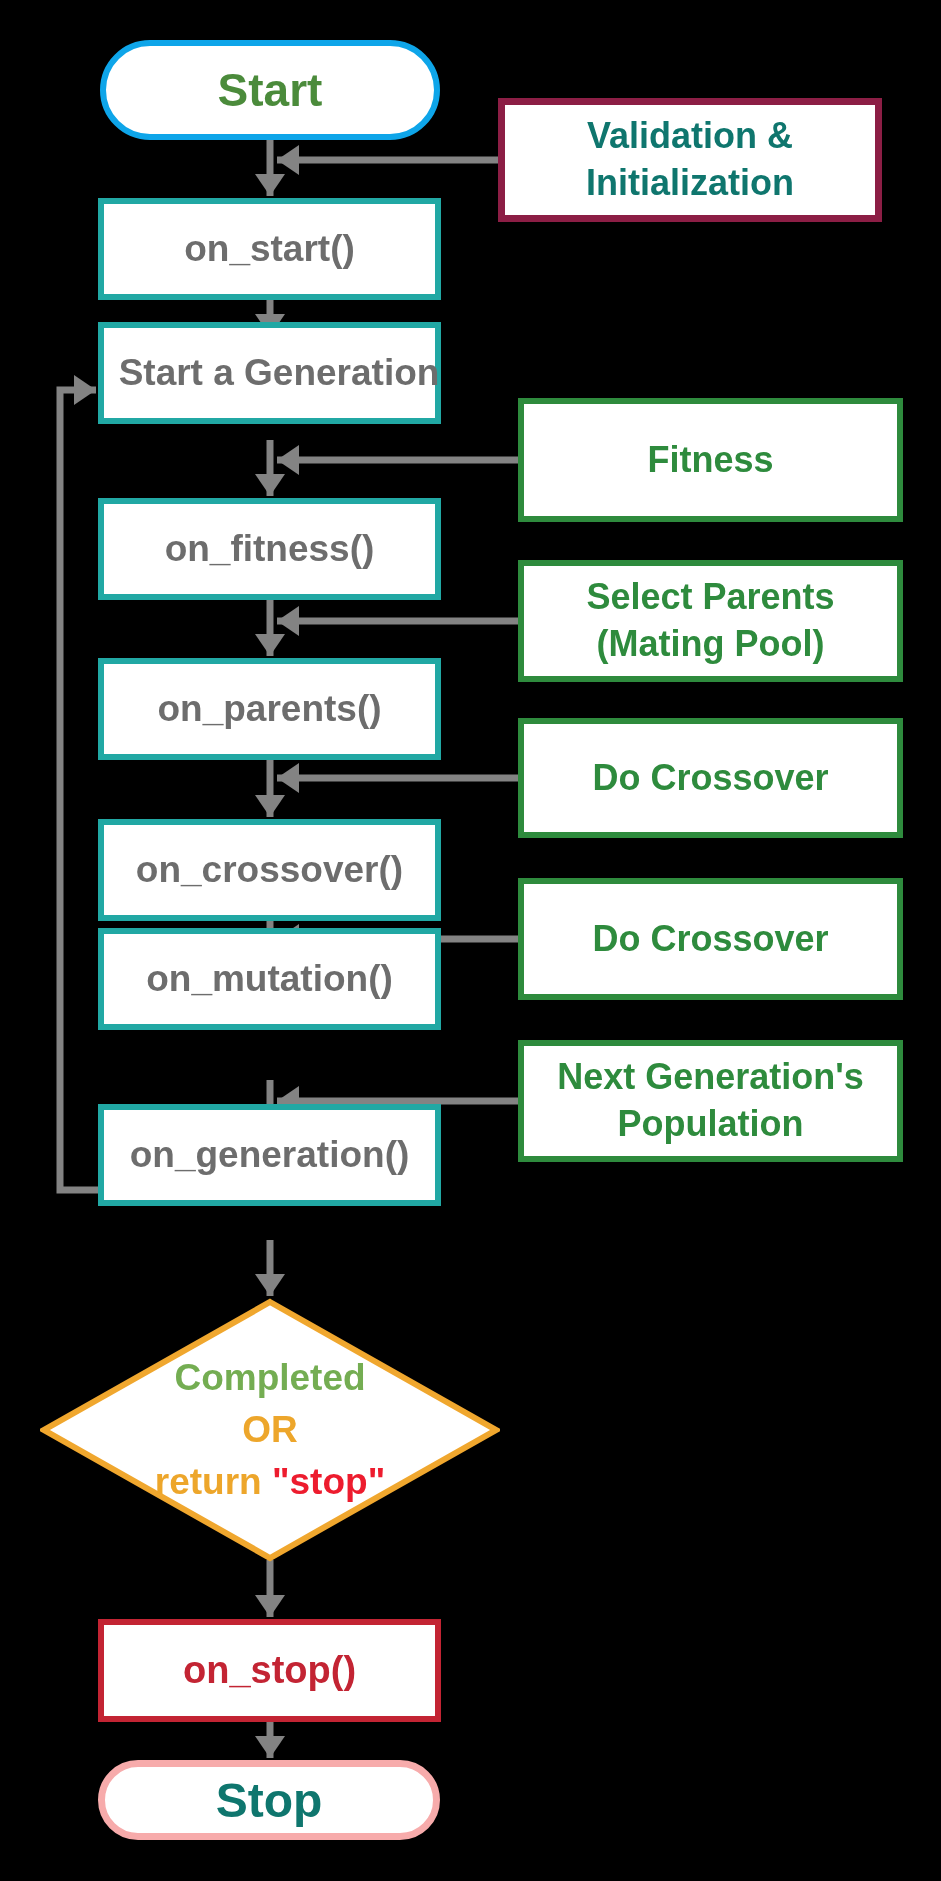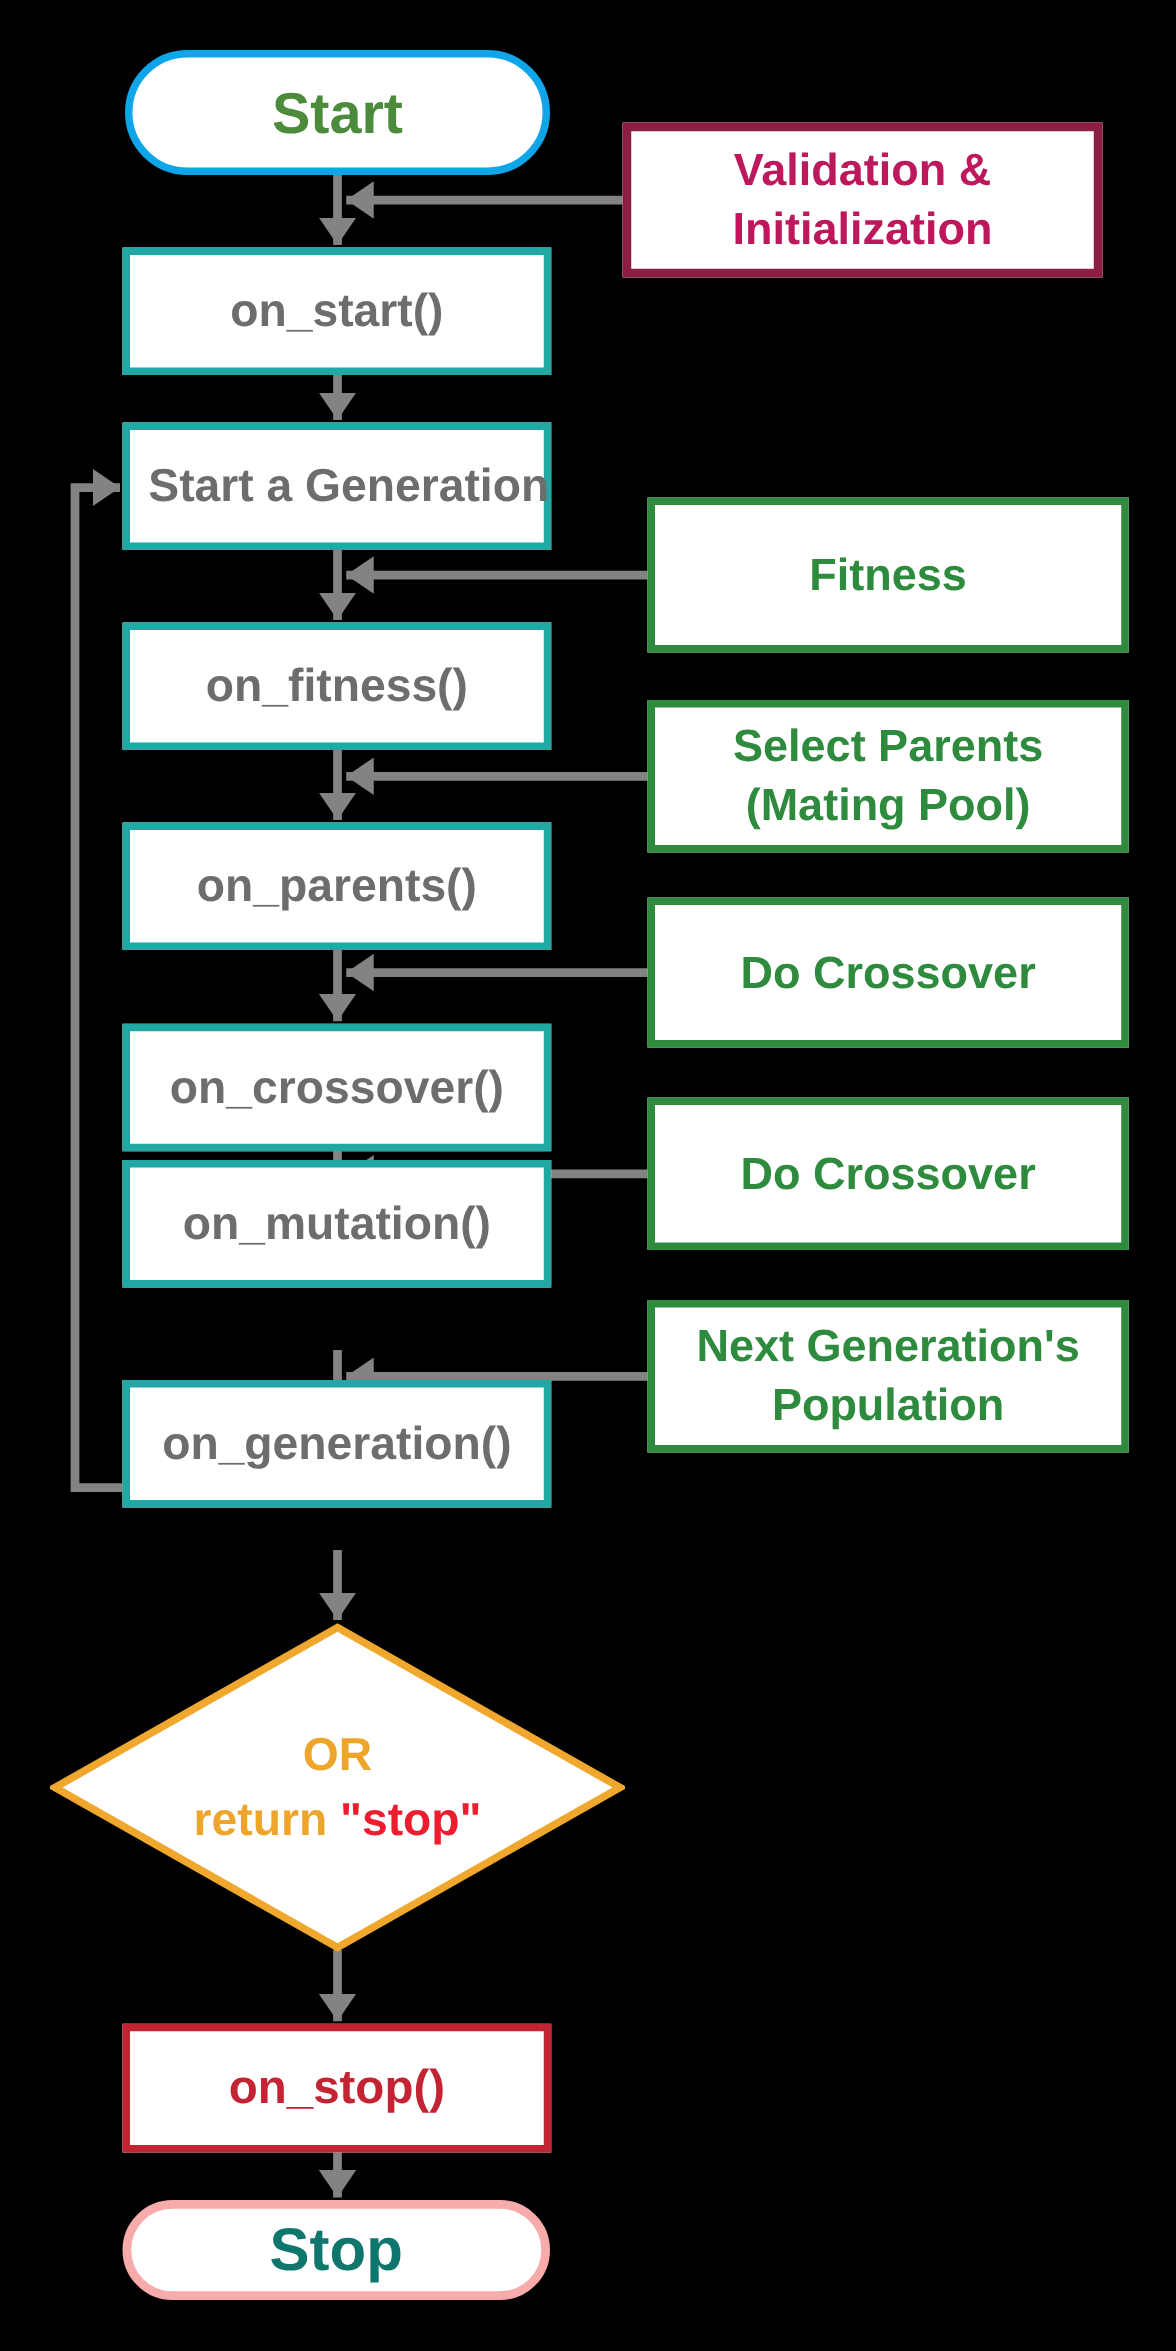--- a/index.html
+++ b/index.html
@@ -26,35 +26,35 @@
     left:100px;top:40px;width:340px;height:100px;
     border:6px solid #0ea5e9;
     color:#4b8b3b;font-size:46px;
   }
   .step{
     left:98px;width:343px;height:102px;
     border:6px solid #21a8a4;
     color:#6d6d6d;font-size:37px;
   }
   .step.on-start{top:198px;}
-  .step.start-generation{top:338px;padding-left:19px;}
+  .step.start-generation{top:322px;padding-left:19px;}
   .step.on-fitness{top:498px;}
   .step.on-parents{top:658px;}
   .step.on-crossover{top:819px;}
   .step.on-mutation{top:928px;}
   .step.on-generation{top:1104px;}
   .callout{
     left:518px;width:385px;height:122px;
     border:6px solid #2e8b3d;
     color:#2e8b3d;font-size:36px;
     flex-direction:column;line-height:1.3;
   }
   .callout.validation{
     left:498px;width:384px;top:98px;height:124px;
-    border:7px solid #8c1e45;color:#be185d;
+    border:7px solid #8c1e45;color:#0f766e;
   }
   .callout.fitness{top:398px;height:124px;}
   .callout.parents{top:560px;}
   .callout.crossover{top:718px;height:120px;}
   .callout.mutation{top:878px;}
   .callout.next-generation{top:1040px;}
   .callout .line{display:block;}
   #decision-wrap{
     position:absolute;left:40px;top:1298px;width:460px;height:264px;z-index:1;
   }
@@ -161,20 +161,21 @@
   <div class="node callout next-generation">
     <span class="line">Next Generation's</span>
     <span class="line">Population</span>
   </div>
 
   <div id="decision-wrap">
     <svg id="decision-shape" width="460" height="264" viewBox="0 0 460 264">
       <polygon points="230,4 456,132 230,260 4,132" fill="#ffffff" stroke="#f0a72e" stroke-width="6"></polygon>
     </svg>
     <div id="decision-text">
+      <span class="dec-completed">Completed</span>
       <span class="dec-or">OR</span>
       <span>
         <span class="dec-return">return </span><span class="dec-stop">"stop"</span>
       </span>
     </div>
   </div>
 
   <div class="node on-stop-box">
     <span>on_stop()</span>
   </div>

